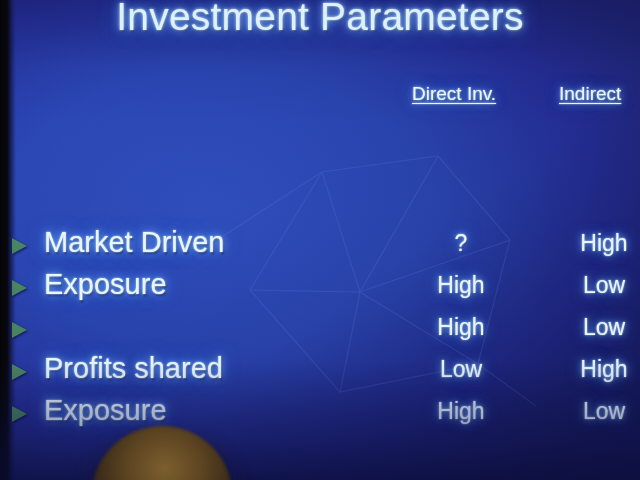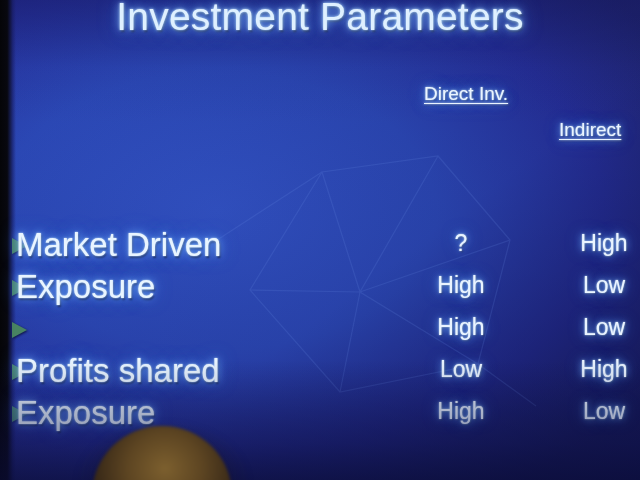--- a/index.html
+++ b/index.html
@@ -96,22 +96,22 @@
     color: #eaf4ff;
     text-decoration: underline;
     text-underline-offset: 3px;
     text-shadow:
       0 0 2px #cfe8ff,
       0 0 7px rgba(120,185,255,0.95),
       0 0 15px rgba(60,130,255,0.75),
       1px 1px 2px rgba(8,10,45,0.8);
     white-space: nowrap;
   }
-  .col-head.c1 { left: 424px; text-align: center; }
-  .col-head.c2 { left: 559px; margin-top: 36px; }
+  .col-head.c1 { left: 412px; text-align: center; }
+  .col-head.c2 { left: 559px; }
 
   .rows {
     position: absolute;
     left: 0;
     top: 228px;
     width: 640px;
   }
   .row {
     position: relative;
     height: 42px;
@@ -122,23 +122,23 @@
     top: 10px;
     width: 0; height: 0;
     border-top: 8px solid transparent;
     border-bottom: 8px solid transparent;
     border-left: 15px solid #4c8a5d;
     opacity: 0.92;
     filter: drop-shadow(1px 1px 1px rgba(6,8,40,0.8));
   }
   .row-label {
     position: absolute;
-    left: 16px;
+    left: 44px;
     top: -2px;
-    font-size: 33px;
+    font-size: 29px;
     color: #e9f5ff;
     text-shadow:
       0 0 2px #cfe8ff,
       0 0 8px rgba(120,185,255,0.95),
       0 0 18px rgba(60,130,255,0.80),
       1px 2px 2px rgba(8,10,45,0.85);
     white-space: nowrap;
   }
   .cell {
     position: absolute;

